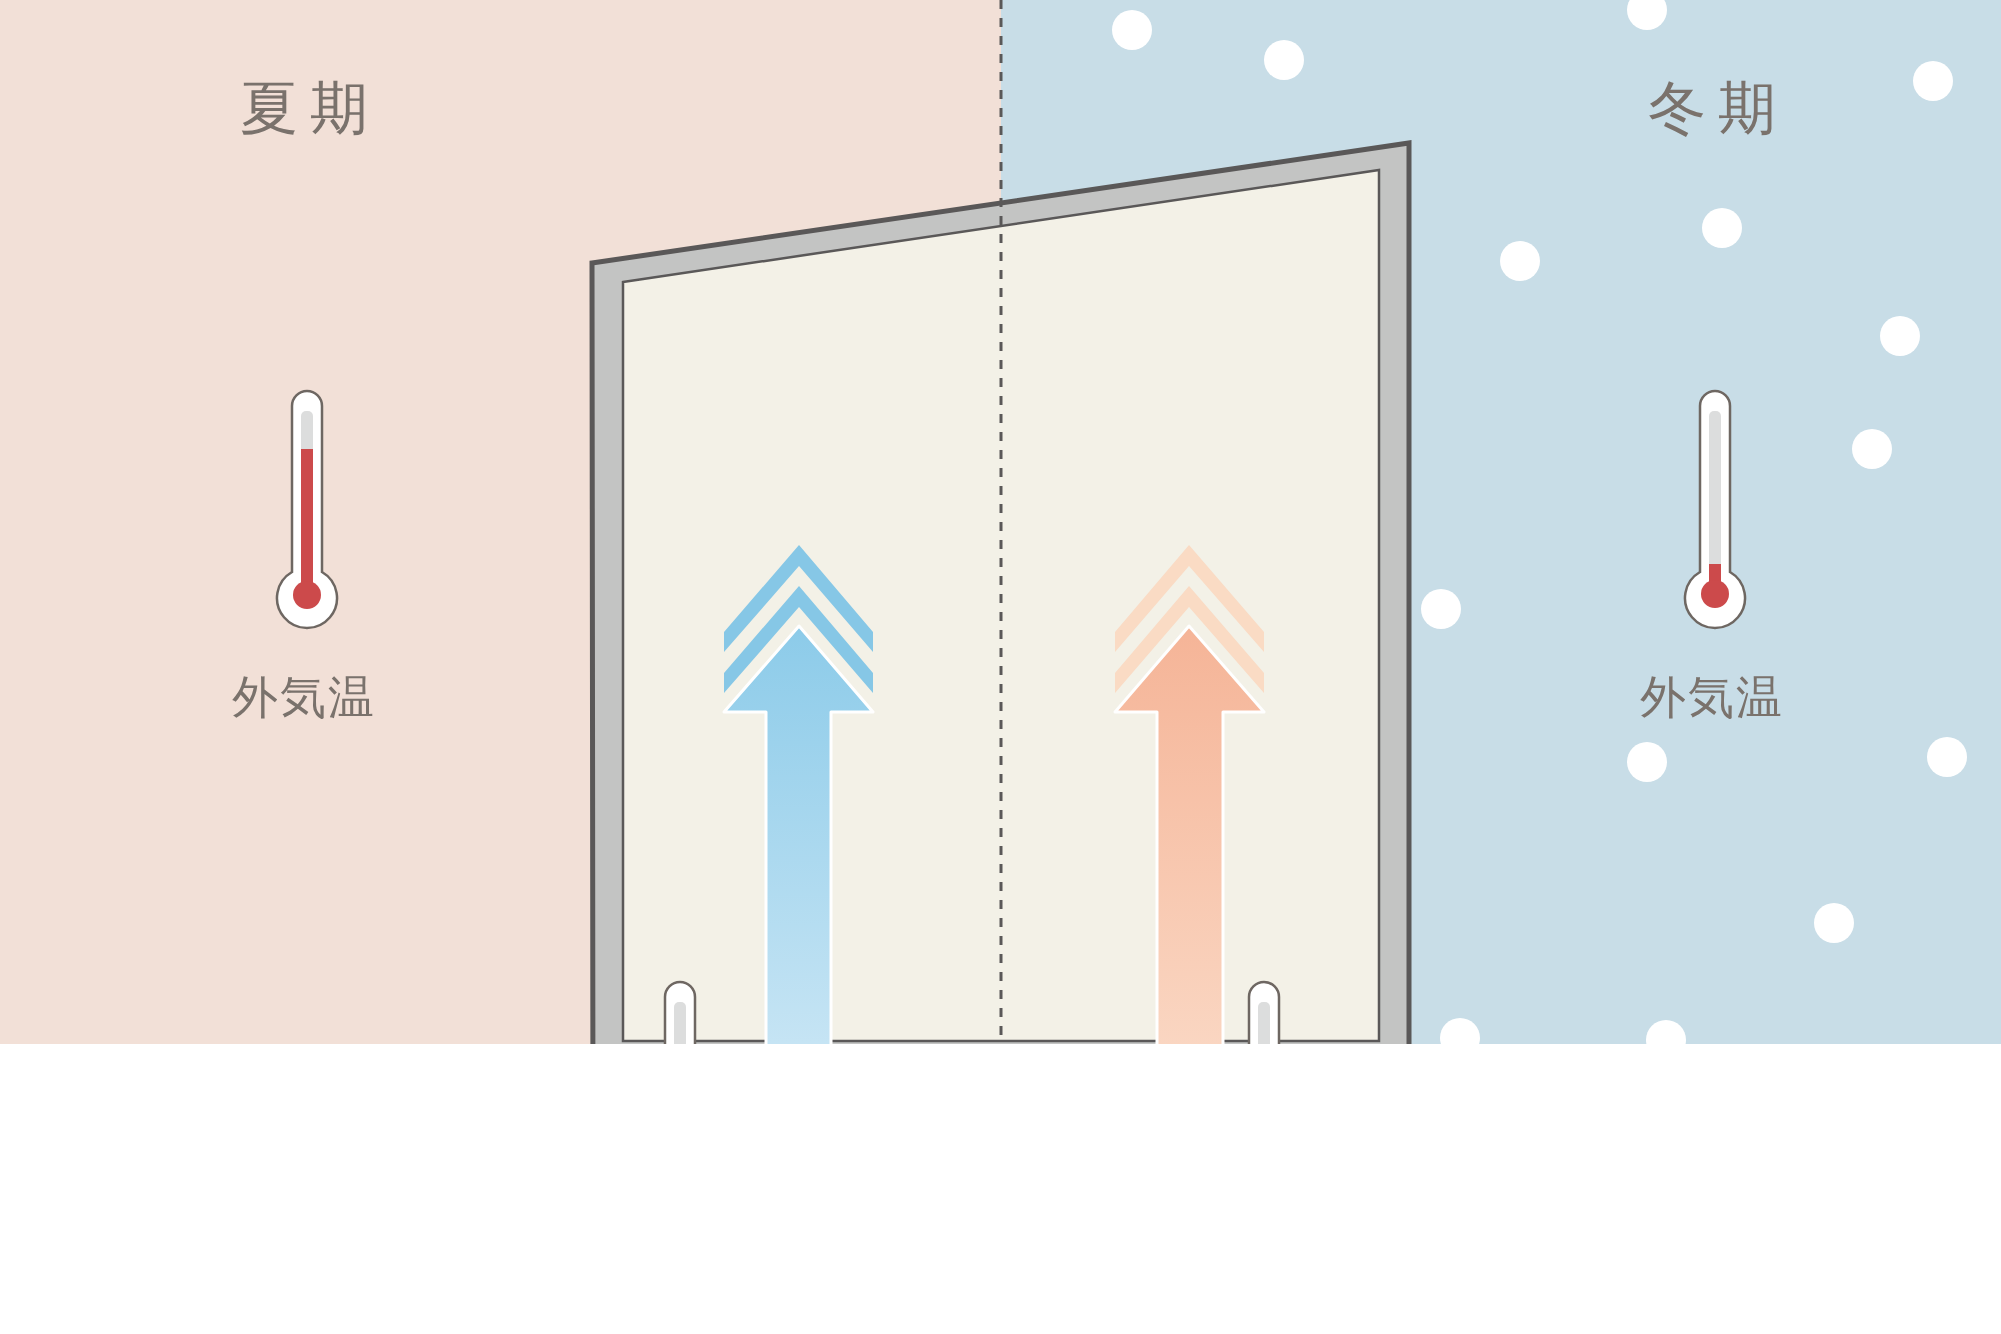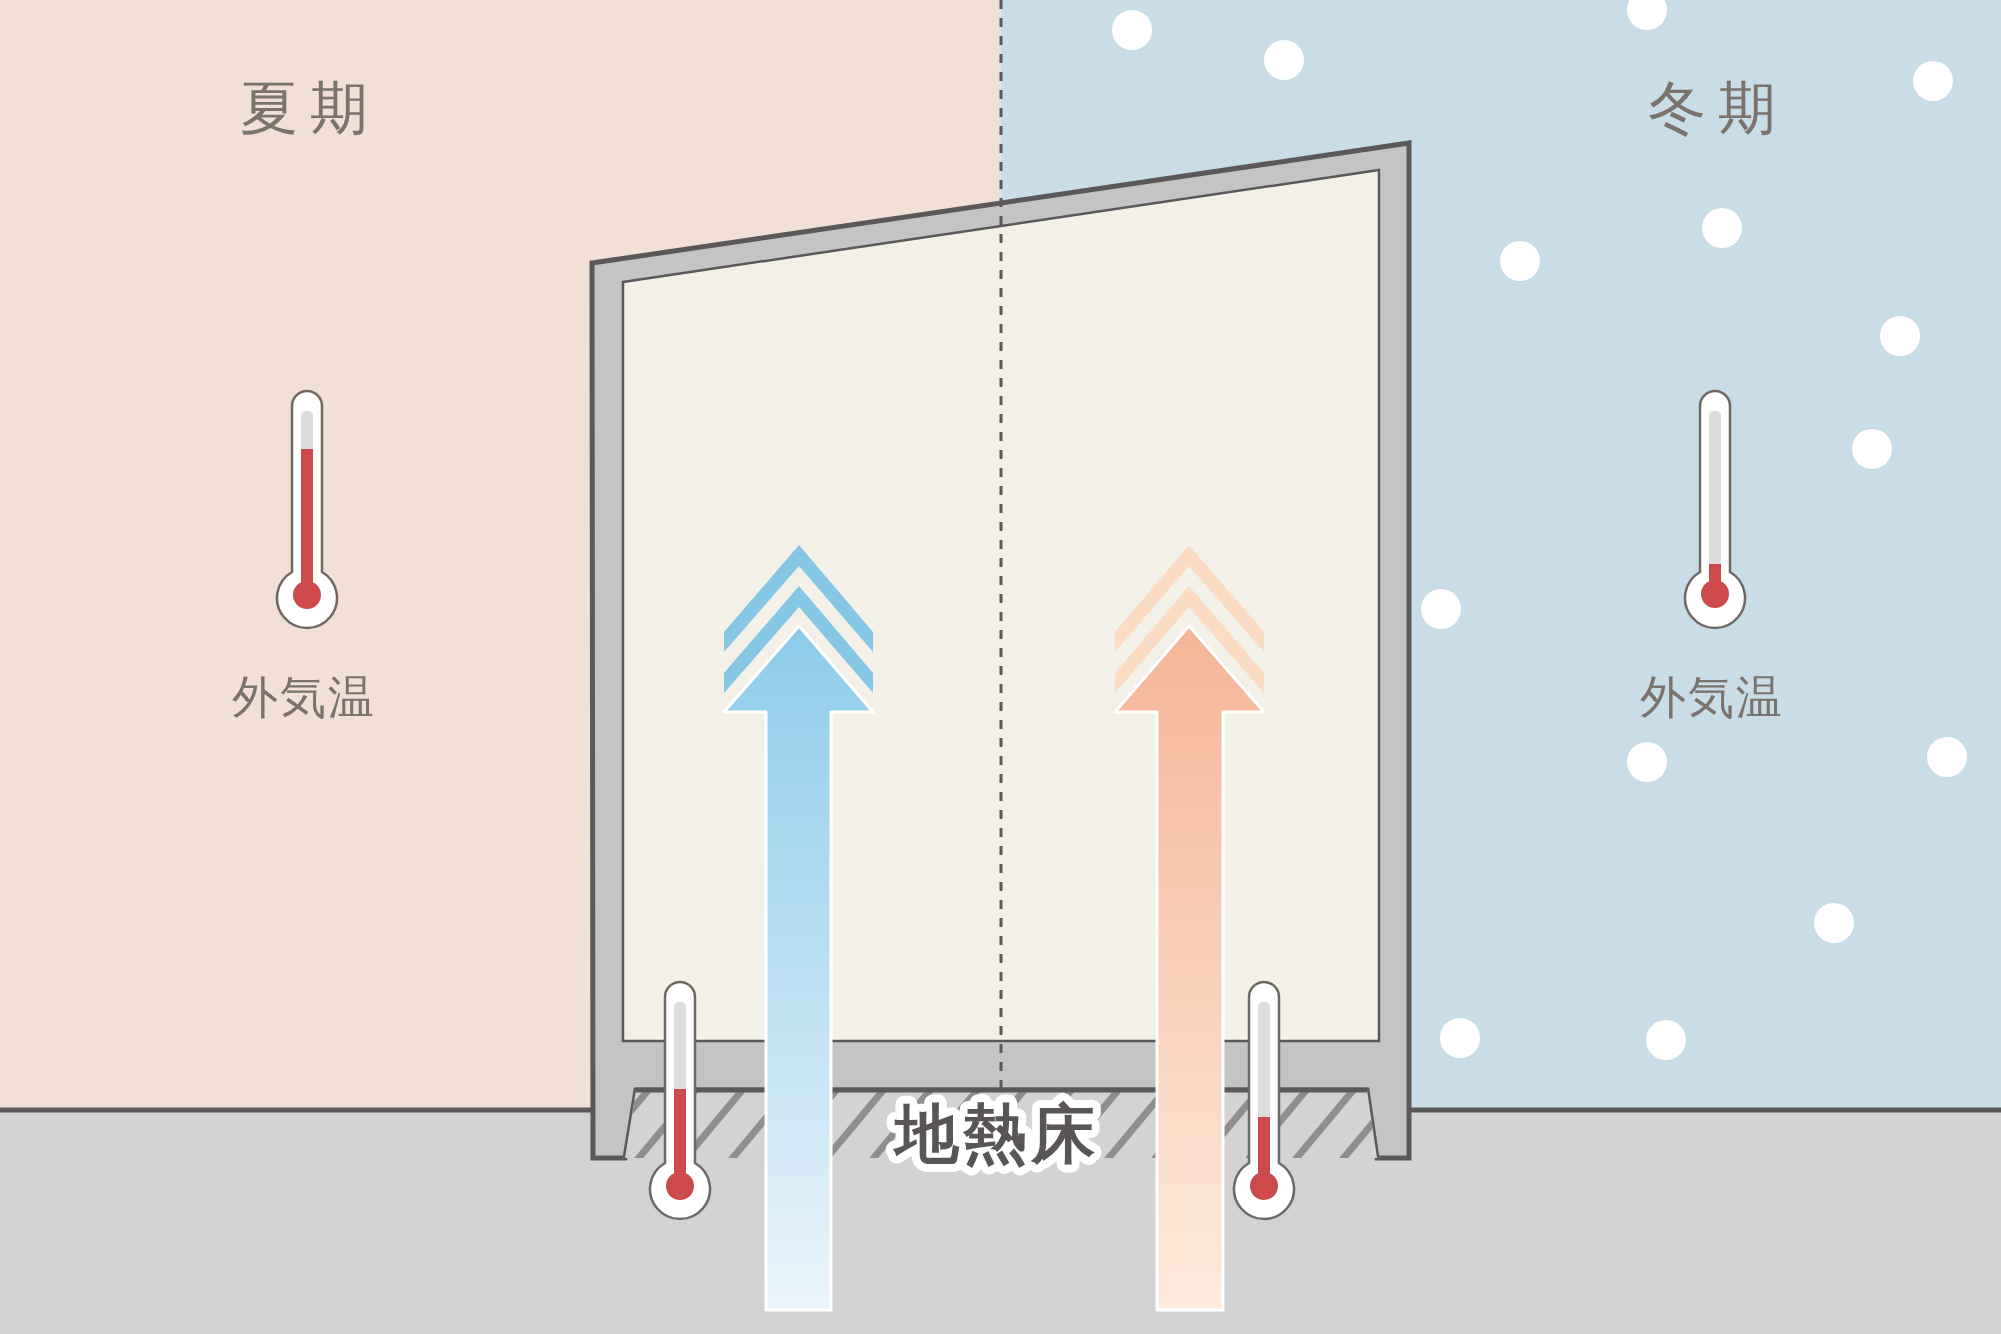--- a/index.html
+++ b/index.html
@@ -1,16 +1,16 @@
 <!DOCTYPE html>
 <html><head>
 <meta charset="utf-8">
 <style>
   html, body { margin: 0; padding: 0; background: #ffffff; }
-  #canvas { position: relative; width: 2001px; height: 1334px; overflow: hidden; }
+  #canvas { position: relative; width: 2001px; height: 1044px; overflow: hidden; }
   #canvas svg { position: absolute; left: 0; top: 0; display: block; }
   .season-title { font-family: "DejaVu Sans", sans-serif; font-size: 58px; fill: #7a726c; letter-spacing: 12px; }
   .outside-label { font-family: "DejaVu Sans", sans-serif; font-size: 46px; fill: #7a726c; letter-spacing: 2px; }
   .floor-label-outline { font-family: "DejaVu Sans", sans-serif; font-weight: bold; font-size: 64px; fill: #ffffff; stroke: #ffffff; stroke-width: 16px; stroke-linejoin: round; letter-spacing: 4px; }
   .floor-label { font-family: "DejaVu Sans", sans-serif; font-weight: bold; font-size: 64px; fill: #595555; letter-spacing: 4px; }
 </style>
 </head>
 <body>
 
 <div id="canvas">

